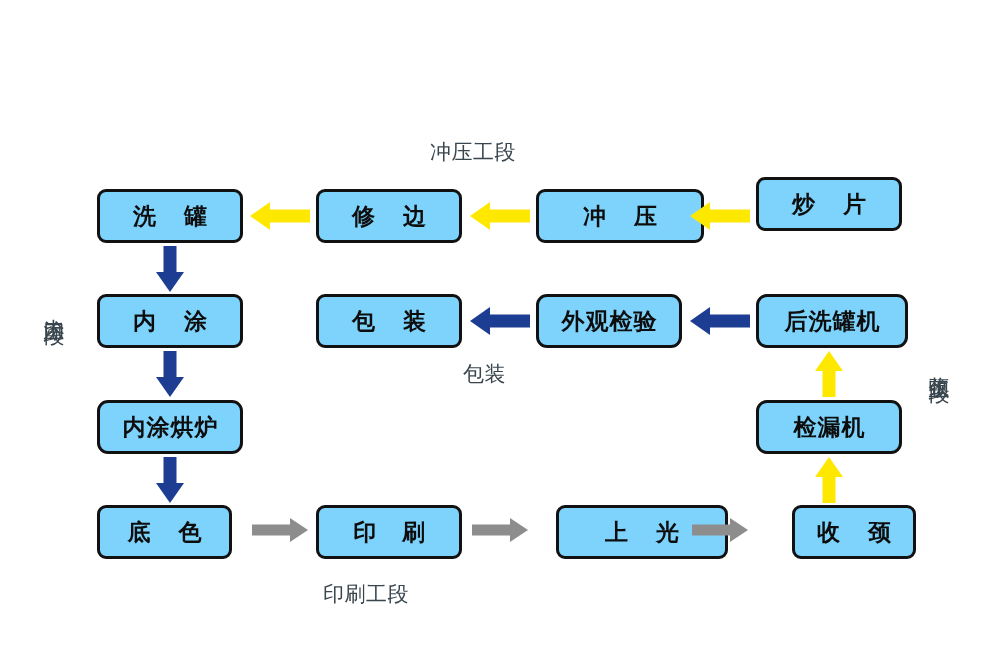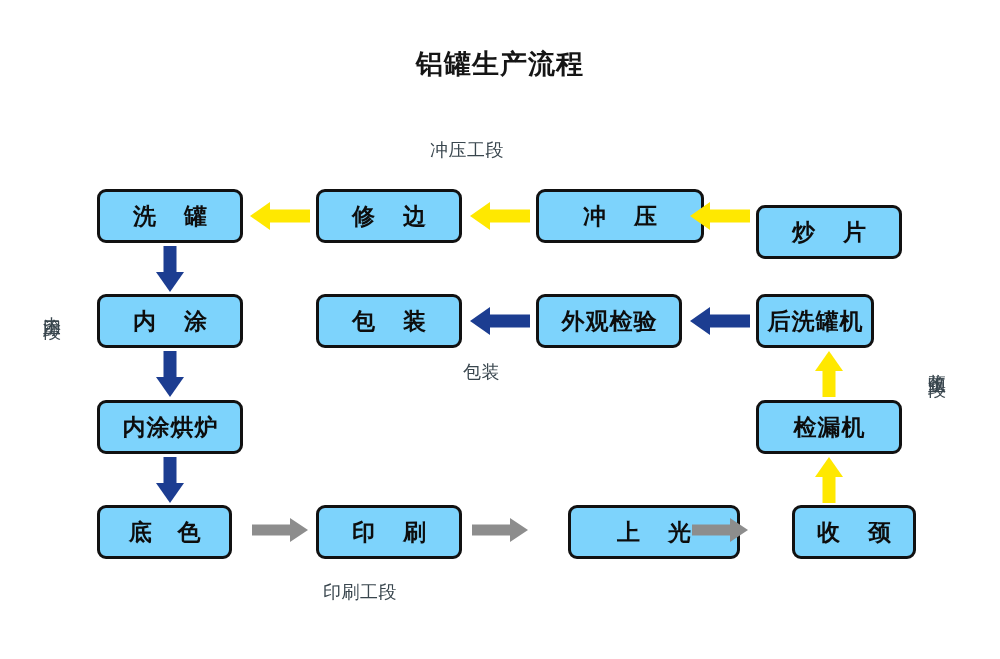--- a/index.html
+++ b/index.html
@@ -43,26 +43,26 @@
     background: #7dd3fc;
     display: flex;
     align-items: center;
     justify-content: center;
     font-size: 23px;
     font-weight: 600;
     color: #0d0d0d;
     white-space: nowrap;
   }
   .node.wide-gap { letter-spacing: 10px; text-indent: 10px; }
-  .node.tight   { letter-spacing: 1px; text-indent: 1px; }
+  .node.tight   { letter-spacing: 1px; text-indent: 1px; border-radius: 11px; }
 
   
   .stage-label {
     position: absolute;
-    font-size: 18px;
+    font-size: 21px;
     font-weight: 500;
     color: #39464e;
     white-space: nowrap;
     letter-spacing: 0.5px;
   }
   .stage-label.vertical {
     writing-mode: vertical-rl;
     text-orientation: upright;
     letter-spacing: 2px;
   }
@@ -142,70 +142,69 @@
   .arrow.c-gray .shaft { height: 11px; }
   .arrow.c-gray.h-left .head, .arrow.c-gray.h-right .head {
     border-top-width: 12px; border-bottom-width: 12px;
   }
 </style>
 </head>
 <body>
 
 <div id="canvas">
 
-  <div class="chart-title">铝罐生产流程</div>
 
   <div class="stage-label" style="left:430px; top:138px;">冲压工段</div>
 
   <div class="stage-label" style="left:463px; top:360px;">包装</div>
 
   <div class="stage-label vertical" style="left:40px; top:302px;">内涂工段</div>
 
   <div class="stage-label vertical" style="left:925px; top:360px;">收颈工段</div>
 
   <div class="stage-label" style="left:323px; top:580px;">印刷工段</div>
 
   <div class="node wide-gap" style="left:97px;  top:189px; width:146px;">洗 罐</div>
   <div class="node wide-gap" style="left:316px; top:189px; width:146px;">修 边</div>
   <div class="node wide-gap" style="left:536px; top:189px; width:168px;">冲 压</div>
-  <div class="node wide-gap" style="left:756px; top:205px; width:146px;">炒 片</div>
+  <div class="node wide-gap" style="left:756px; top:177px; width:146px;">炒 片</div>
 
   <div class="arrow h-left c-yellow" style="left:250px; top:200px; width:60px; height:32px;">
     <span class="shaft" style="width:42px;"></span>
       <span class="head"></span>
   </div>
   <div class="arrow h-left c-yellow" style="left:470px; top:200px; width:60px; height:32px;">
     <span class="shaft" style="width:42px;"></span>
       <span class="head"></span>
   </div>
   <div class="arrow h-left c-yellow" style="left:690px; top:200px; width:60px; height:32px;">
     <span class="shaft" style="width:42px;"></span>
       <span class="head"></span>
   </div>
 
   <div class="node wide-gap" style="left:97px;  top:294px; width:146px;">内 涂</div>
   <div class="node wide-gap" style="left:316px; top:294px; width:146px;text-align:center;">包 装</div>
   <div class="node tight" style="left:536px; top:294px; width:146px;">外观检验</div>
-  <div class="node tight" style="left:756px; top:294px; width:118px;">后洗罐机</div>
+  <div class="node tight" style="left:756px; top:294px; width:152px;">后洗罐机</div>
 
   <div class="arrow h-left c-blue" style="left:470px; top:305px; width:60px; height:32px;">
     <span class="shaft" style="width:42px;"></span>
       <span class="head"></span>
   </div>
   <div class="arrow h-left c-blue" style="left:690px; top:305px; width:60px; height:32px;">
     <span class="shaft" style="width:42px;"></span>
       <span class="head"></span>
   </div>
 
   <div class="node tight" style="left:756px; top:400px; width:146px;">检漏机</div>
   <div class="node tight" style="left:97px;  top:400px; width:146px;">内涂烘炉</div>
 
-  <div class="node wide-gap" style="left:97px;  top:505px; width:135px;font-family:Liberation Serif, serif;">底 色</div>
-  <div class="node wide-gap" style="left:316px; top:505px; width:146px;">印 刷</div>
-  <div class="node wide-gap" style="left:568px; top:505px; width:172px;">上 光</div>
+  <div class="node wide-gap" style="left:97px;  top:505px; width:135px;">底 色</div>
+  <div class="node wide-gap" style="left:316px; top:505px; width:146px;font-family:Liberation Serif, serif;">印 刷</div>
+  <div class="node wide-gap" style="left:556px; top:505px; width:172px;">上 光</div>
   <div class="node wide-gap" style="left:756px; top:505px; width:124px;margin-left:36px;">收 颈</div>
 
   <div class="arrow h-right c-gray" style="left:252px; top:516px; width:56px; height:28px;">
     <span class="shaft" style="width:40px;"></span>
       <span class="head"></span>
   </div>
   <div class="arrow h-right c-gray" style="left:472px; top:516px; width:56px; height:28px;">
     <span class="shaft" style="width:40px;"></span>
       <span class="head"></span>
   </div>

